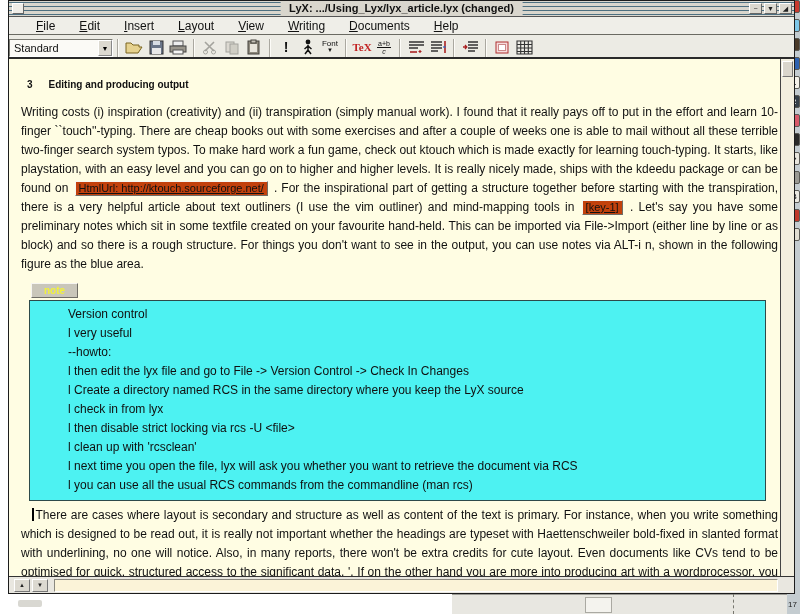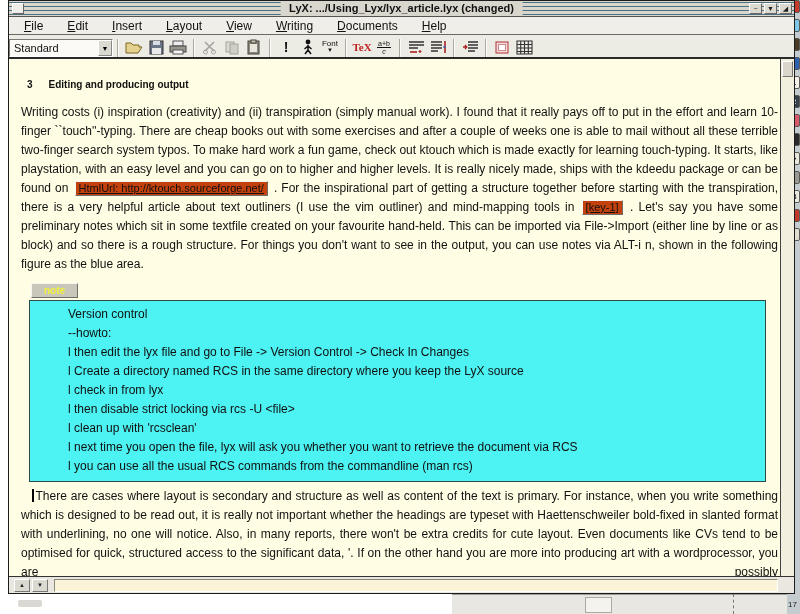--- a/index.html
+++ b/index.html
@@ -31,21 +31,21 @@
   #win-menu-btn { position:absolute; left:3px; top:2px; width:12px; height:11px; background:#efede7;
       border:1px solid #666; border-top-color:#fff; border-left-color:#fff; }
   #title-text { position:absolute; left:50%; top:0; transform:translateX(-50%); background:#d9d6cd;
       padding:0 9px; font-size:11px; font-weight:bold; color:#111; line-height:15px; white-space:nowrap; }
   #win-btns { position:absolute; right:2px; top:2px; display:flex; gap:2px; }
   .wbtn { width:13px; height:11px; background:#dcd9d0; border:1px solid #666; border-top-color:#fff;
       border-left-color:#fff; font-size:7px; line-height:9px; text-align:center; color:#222; }
 
   
   #menubar { height:18px; flex:0 0 18px; background:#efeee8; border-bottom:1px solid #6a6a62;
-      display:flex; align-items:center; padding-left:3px; }
+      display:flex; align-items:center; padding-left:15px; }
   .menu-item { display:inline-block; font-size:12px; color:#111; padding:0 12px; }
   .menu-item::first-letter { text-decoration:underline; }
 
   
   #toolbar { height:24px; flex:0 0 24px; background:#ecebe4; border-bottom:2px solid #2a2a2a;
       display:flex; align-items:flex-end; }
   #style-combo { display:flex; align-items:center; height:18px; background:#fbfaf6;
       border:1px solid #7a7a72; border-bottom-color:#fff; border-right-color:#fff; }
   #style-combo-value { width:88px; font-size:11px; padding-left:4px; color:#111; }
   #style-combo-btn { width:14px; height:16px; background:#dcd9d0; border:1px solid #888;
@@ -289,20 +289,21 @@
         <span class="chip">HtmlUrl: http://ktouch.sourceforge.net/</span>
         <span>. For the inspirational part of getting a structure together before starting with the transpiration, there is a very helpful article about text outliners (I use the vim outliner) and mind-mapping tools in</span>
         <span class="chip">[key-1]</span>
         <span>. Let's say you have some preliminary notes which sit in some textfile created on your favourite hand-held. This can be imported via File-&gt;Import (either line by line or as block) and so there is a rough structure. For things you don't want to see in the output, you can use notes via ALT-i n, shown in the following figure as the blue area.</span>
       </p>
 
       <div id="note-chip">note</div>
 
       <div id="note-box" style="background-color: rgb(77, 242, 242);">
         <div class="nline">Version control</div>
+        <div class="nline">l very useful</div>
         <div class="nline">--howto:</div>
         <div class="nline">l then edit the lyx file and go to File -&gt; Version Control -&gt; Check In Changes</div>
         <div class="nline">l Create a directory named RCS in the same directory where you keep the LyX source</div>
         <div class="nline">l check in from lyx</div>
         <div class="nline">l then disable strict locking via rcs -U &lt;file&gt;</div>
         <div class="nline">l clean up with 'rcsclean'</div>
         <div class="nline">l next time you open the file, lyx will ask you whether you want to retrieve the document via RCS</div>
         <div class="nline">l you can use all the usual RCS commands from the commandline (man rcs)</div>
       </div>
 

